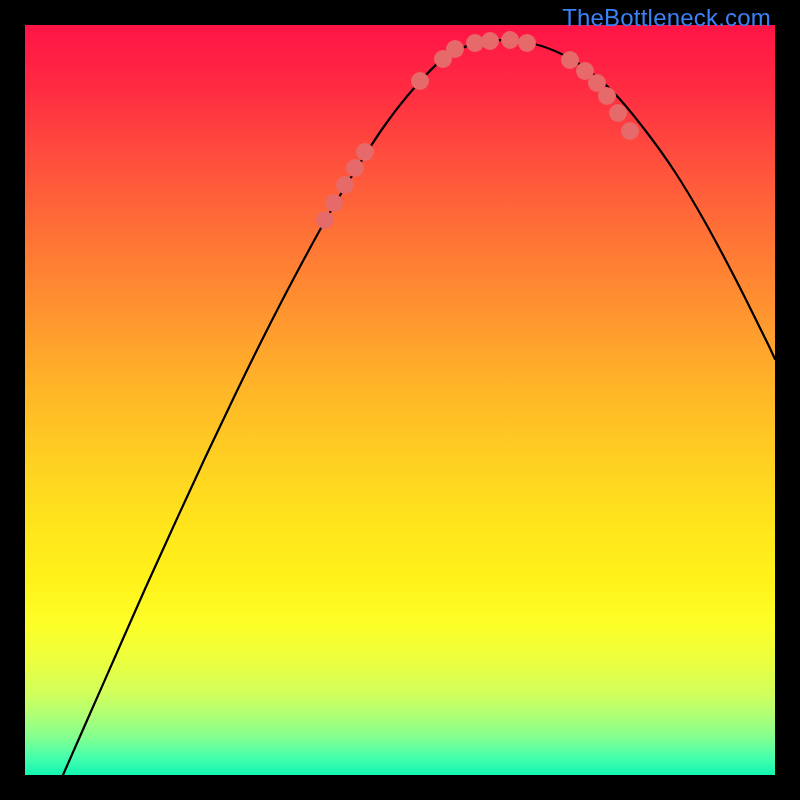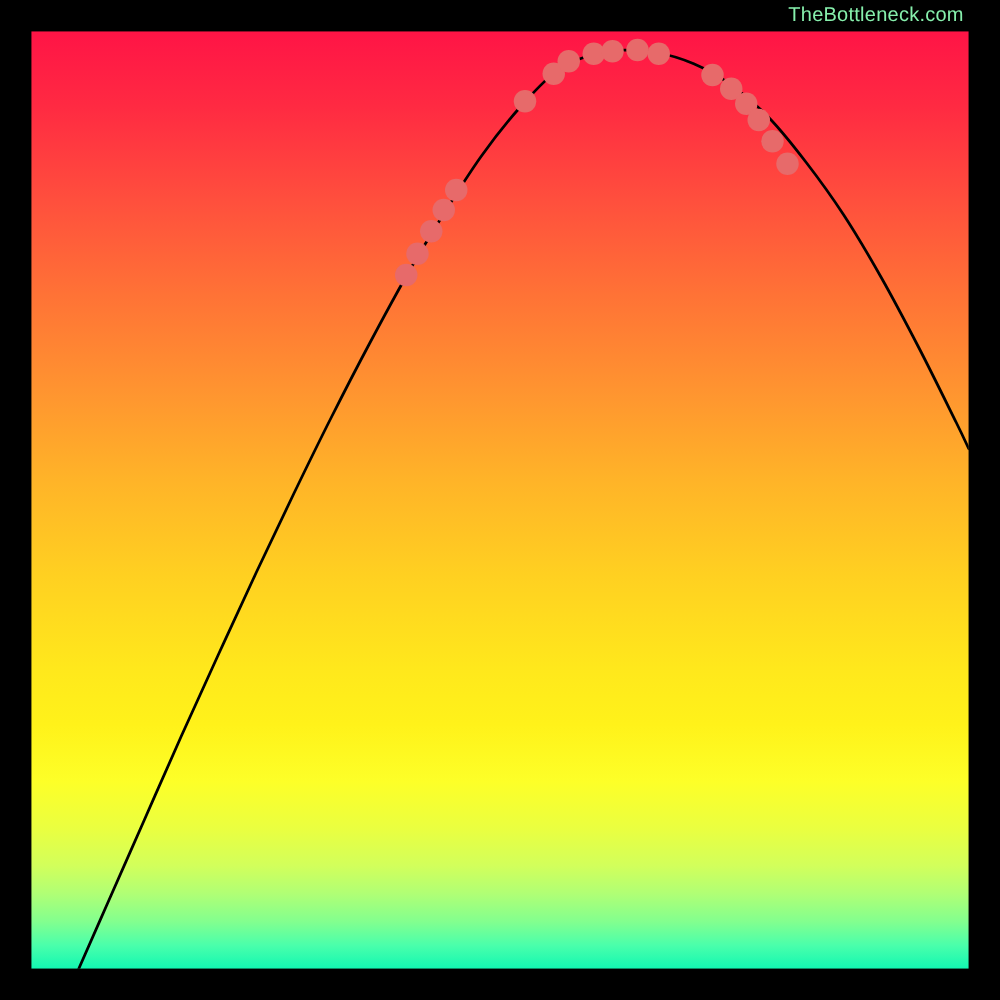--- a/index.html
+++ b/index.html
@@ -15,23 +15,23 @@
     left: 25px;
     top: 25px;
     width: 750px;
     height: 750px;
     background: #000000;
   }
   .watermark {
     position: absolute;
     right: 29px;
     top: 4px;
-    color: #86efac;
+    color: #3b82f6;
     font-family: Arial, Helvetica, sans-serif;
-    font-size: 16px;
+    font-size: 24px;
     letter-spacing: 0.2px;
   }
   svg {
     display: block;
     width: 750px;
     height: 750px;
   }
 </style>
 </head>
 <body>

